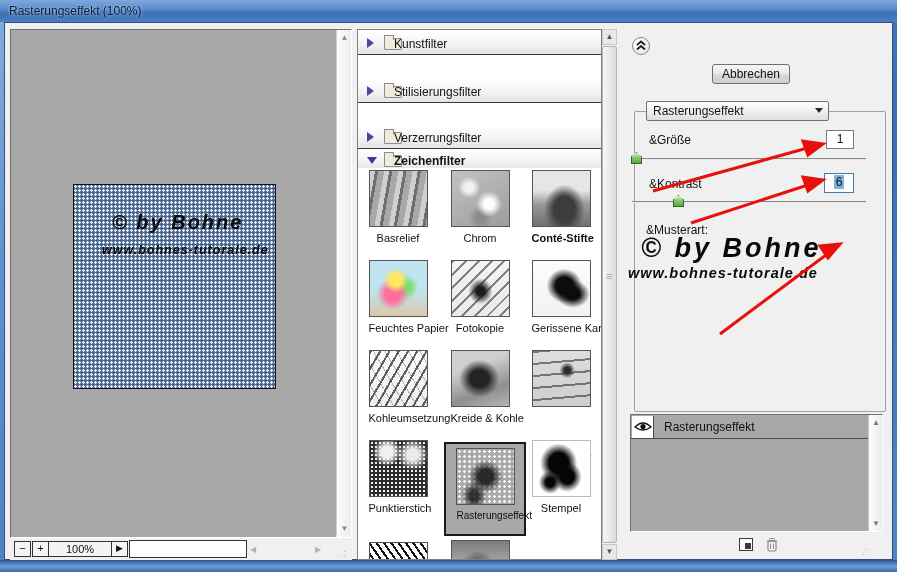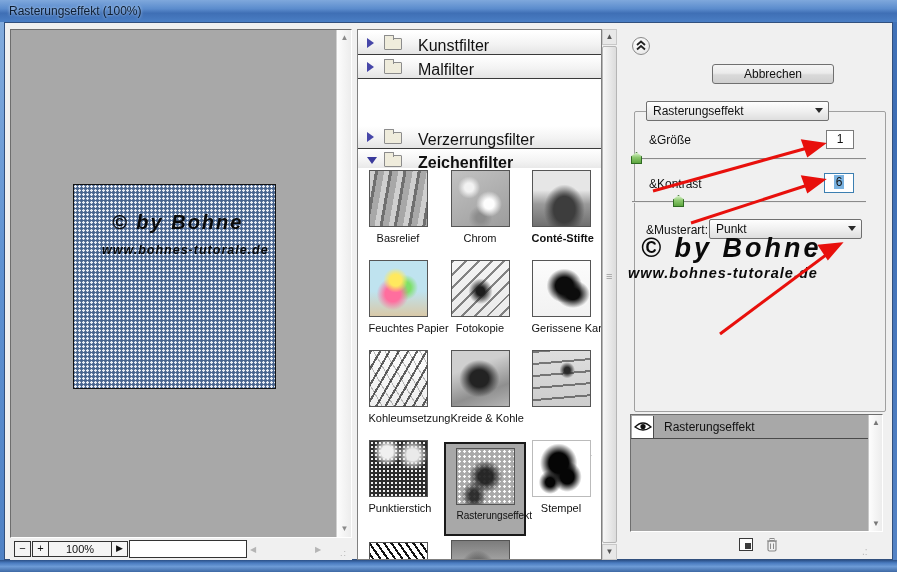--- a/index.html
+++ b/index.html
@@ -53,21 +53,21 @@
     border-bottom:1px solid #3a3a3a; }
   .cat-row .tri { position:absolute; left:9px; top:6px; width:0; height:0; }
   .tri.closed { border-top:5px solid transparent; border-bottom:5px solid transparent;
     border-left:7px solid #4646a8; }
   .tri.open { border-left:5px solid transparent; border-right:5px solid transparent;
     border-top:7px solid #3a3a9c; top:8px; }
   .folder { position:absolute; left:26px; top:6px; width:18px; height:12px;
     background:#efecdc; border:1px solid #8c8c8c; border-radius:1px; }
   .folder::before { content:""; position:absolute; left:-1px; top:-4px; width:8px; height:4px;
     background:#efecdc; border:1px solid #8c8c8c; border-bottom:none; border-radius:1px 1px 0 0; }
-  .cat-label { position:absolute; left:60px; top:5px; font-size:16px; color:#111; }
+  .cat-label { position:absolute; left:36px; top:5px; font-size:12px; color:#111; }
   .cat-row.expanded .cat-label { font-weight:bold; }
 
   .thumbs { position:absolute; left:0; top:138px; width:243px; height:392px; background:#fff; overflow:hidden; }
   .thumb { position:absolute; width:59px; height:57px; border:1px solid #555; }
   .tlabel { position:absolute; width:59px; text-align:center; font-size:11px; color:#111; white-space:nowrap; }
   .tlabel span { position:relative; left:-50%; }
   .sel-box { position:absolute; left:86px; top:274px; width:82px; height:94px;
     background:#a8a8a8; border:2px solid #1a1a1a; }
   .sel-box .thumb { left:10px; top:4px; }
   .sel-box .tlabel { left:40px; top:66px; font-size:10px; }
@@ -82,21 +82,21 @@
   
   .collapse-btn { position:absolute; left:627px; top:14px; width:18px; height:18px; border-radius:50%;
     border:1px solid #8a8a8a; background:radial-gradient(circle at 35% 30%,#ffffff,#e2e2e2); }
   .collapse-btn svg { position:absolute; left:3px; top:3px; }
 
   .btn { position:absolute; font-size:12px; color:#111; text-align:center; }
   .btn-ok { left:707px; top:13px; width:99px; height:21px; line-height:19px;
     border:1px solid #2c628b; border-radius:3px;
     background:linear-gradient(180deg,#e8f5fc 0%,#c2e7f8 45%,#a2d8f2 55%,#bfe6f8 100%);
     box-shadow:0 0 0 1px #a8d3ee inset; }
-  .btn-cancel { left:707px; top:41px; width:122px; height:20px; line-height:18px;
+  .btn-cancel { left:707px; top:41px; width:78px; height:20px; line-height:18px;
     border:1px solid #707070; border-radius:3px;
     background:linear-gradient(180deg,#f5f5f5 0%,#ebebeb 45%,#d9d9d9 55%,#cfcfcf 100%); }
 
   .groupbox { position:absolute; left:629px; top:88px; width:252px; height:301px;
     border:1px solid #a0a0a0; border-radius:2px; }
 
   .combo { position:absolute; border:1px solid #707070; border-radius:2px;
     background:linear-gradient(180deg,#fefefe 0%,#f0f0f0 50%,#dedede 100%);
     font-size:12px; color:#111; }
   .combo .ctext { position:absolute; left:6px; top:2px; white-space:nowrap; }
@@ -181,24 +181,24 @@
       <div class="grip-s">.:</div>
     </div>
 
     <div class="filters">
 
       <div class="cat-row" style="top:2px">
         <span class="tri closed"></span>
         <span class="folder"></span>
         <span class="cat-label">Kunstfilter</span>
       </div>
-      <div class="cat-row" style="top:26px">
+      <div class="cat-row" style="top:50px">
         <span class="tri closed"></span>
         <span class="folder"></span>
-        <span class="cat-label">Malfilter</span>
+        <span class="cat-label">Stilisierungsfilter</span>
       </div>
       <div class="cat-row" style="top:96px">
         <span class="tri closed"></span>
         <span class="folder"></span>
         <span class="cat-label">Verzerrungsfilter</span>
       </div>
       <div class="cat-row expanded" style="top:119px">
         <span class="tri open"></span>
         <span class="folder"></span>
         <span class="cat-label">Zeichenfilter</span>
@@ -288,24 +288,20 @@
     <div class="slider-thumb" style="left:626px; top:129px;"></div>
 
     <div class="ctl-label" style="left:644px; top:154px;">&amp;Kontrast</div>
     <div class="val-box focused" style="left:819px; top:150px; width:30px; height:20px;">
       <span class="hl">6</span>
     </div>
     <div class="slider-track" style="left:627px; top:178px;"></div>
     <div class="slider-thumb" style="left:668px; top:172px;"></div>
 
     <div class="ctl-label" style="left:641px; top:200px;">&amp;Musterart:</div>
-    <div class="combo combo-pattern">
-      <span class="ctext">Punkt</span>
-      <span class="carrow"></span>
-    </div>
 
     <div class="hand1">© by Bohne</div>
     <div class="hand2">www.bohnes-tutorale.de</div>
 
     <svg class="arrows-svg">
       <g stroke="#e8100c" stroke-width="3" fill="#e8100c">
         <line x1="648" y1="168" x2="806" y2="124"></line>
         <polygon points="818,121 798,118 803,132"></polygon>
         <line x1="686" y1="200" x2="806" y2="161"></line>
         <polygon points="818,157 798,154 803,168"></polygon>

